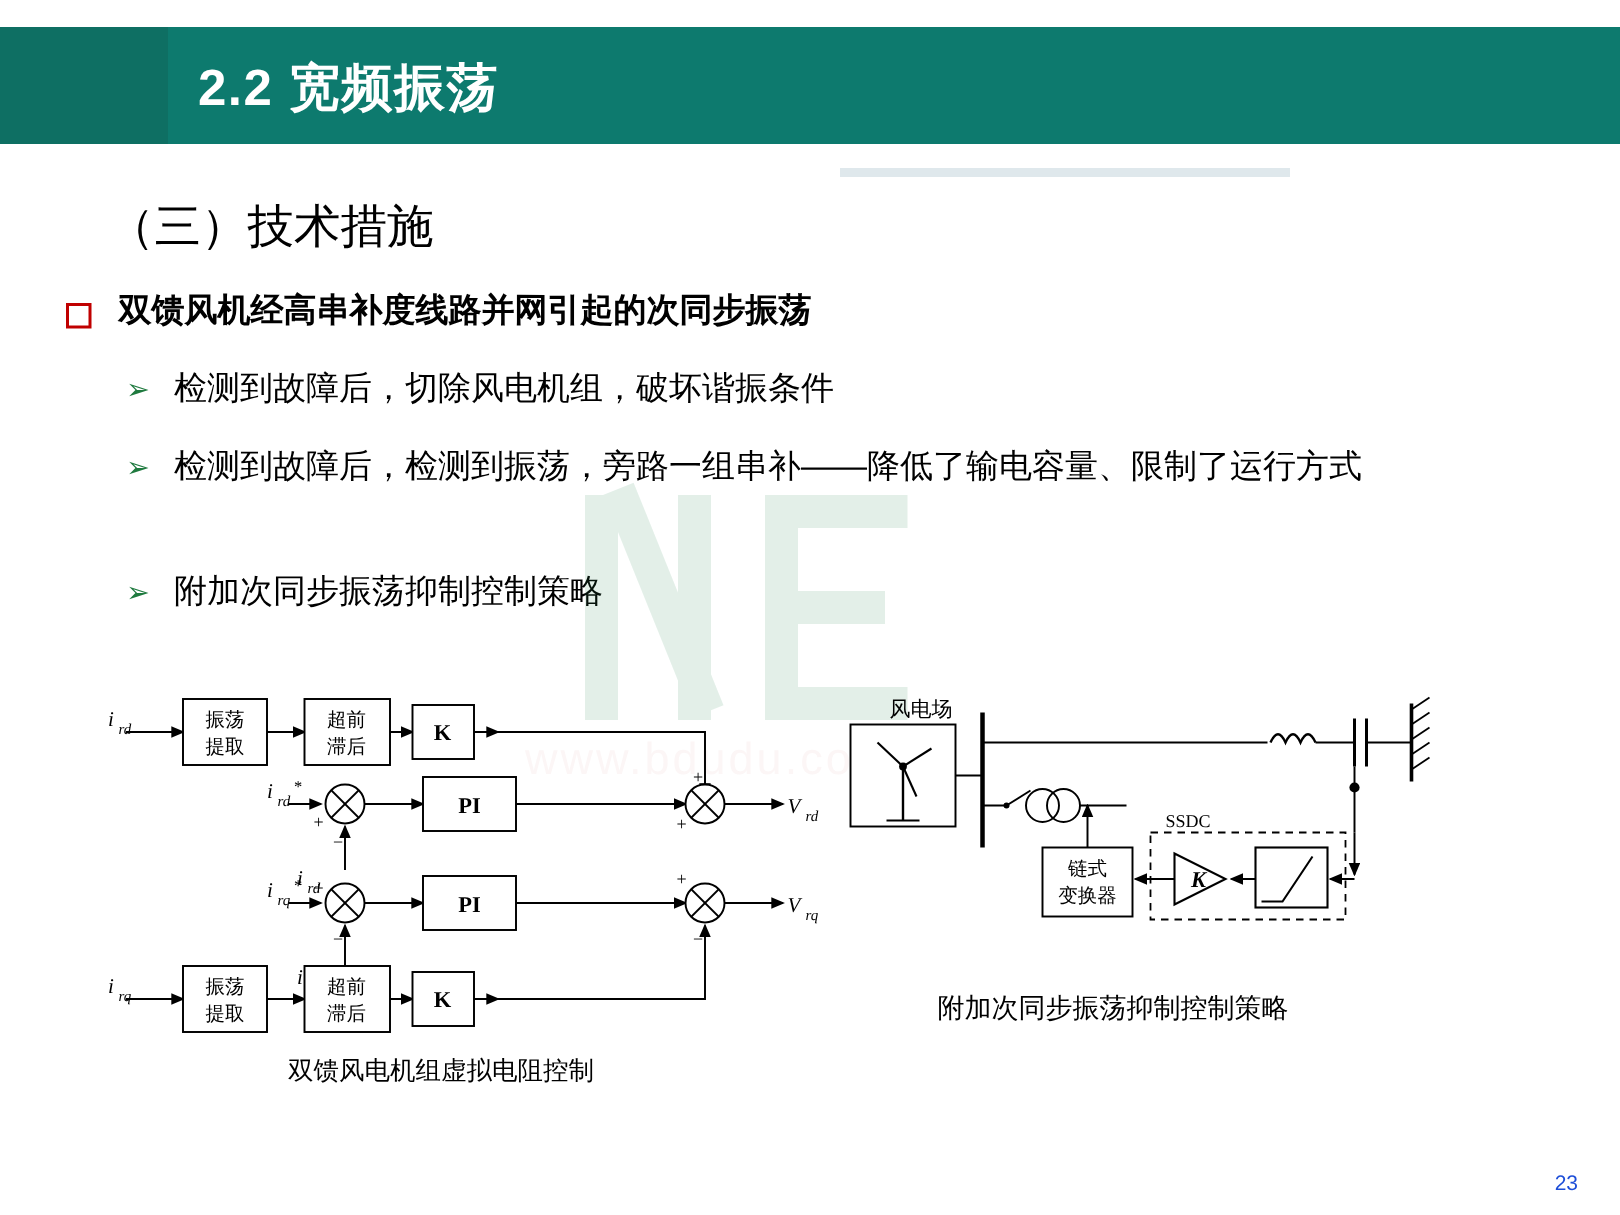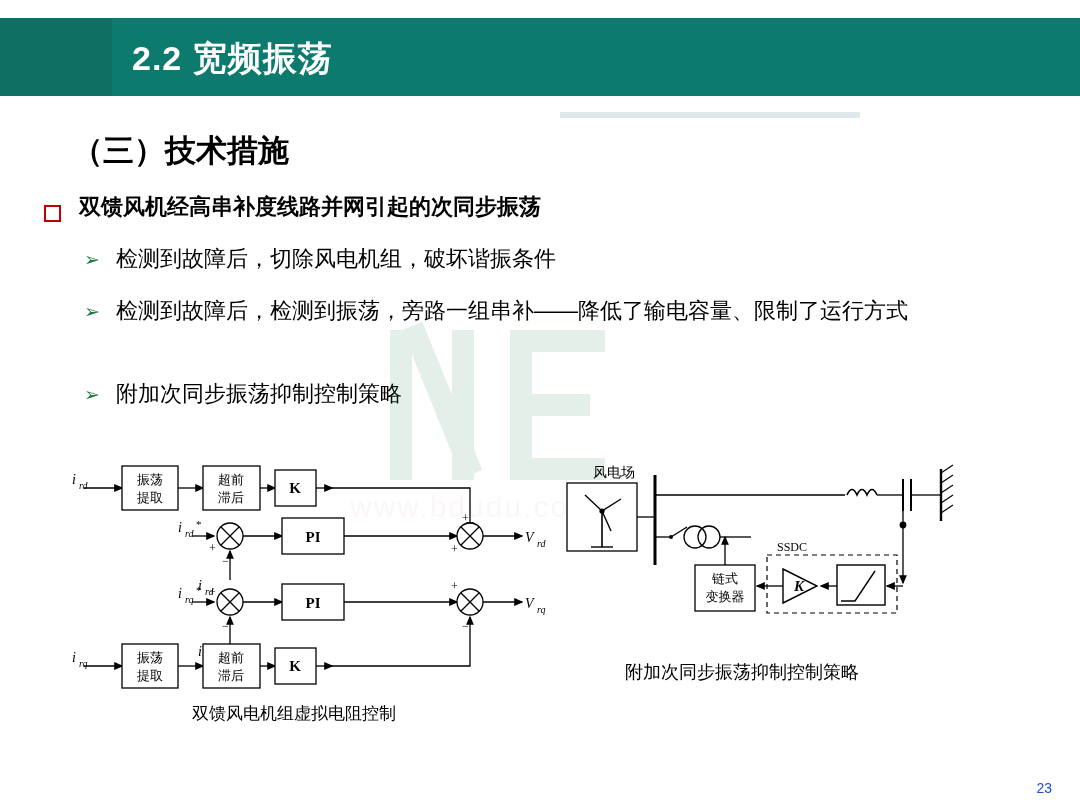--- a/index.html
+++ b/index.html
@@ -5,23 +5,23 @@
   html,body{margin:0;padding:0;}
   body{width:1080px;height:810px;background:#ffffff;font-family:"Liberation Sans",sans-serif;position:relative;overflow:hidden;}
 
   
   .header-bar{position:absolute;left:0;top:18px;width:1080px;height:78px;background:#0d7a6e;}
   .header-accent{position:absolute;left:0;top:18px;width:112px;height:78px;background:#0e6f63;}
   .header-title{position:absolute;left:132px;top:36px;font-size:34px;font-weight:bold;color:#ffffff;letter-spacing:1px;}
   .header-tab{position:absolute;left:560px;top:112px;width:300px;height:6px;background:#dfe8ec;}
 
   
-  .section-title{position:absolute;left:72px;top:130px;font-size:31px;font-weight:bold;color:#000;}
-
-  .bullet1{position:absolute;left:44px;top:193px;width:960px;display:flex;align-items:flex-end;}
+  .section-title{position:absolute;left:72px;top:130px;font-size:31px;font-weight:normal;color:#000;}
+
+  .bullet1{position:absolute;left:44px;top:193px;width:960px;display:flex;align-items:flex-start;}
   .sq{width:13px;height:13px;border:2px solid #c00000;margin-top:9px;margin-right:18px;flex:0 0 auto;}
   .bullet1-text{font-size:22px;font-weight:bold;color:#000;line-height:1.3;}
 
   .arrow-item{position:absolute;display:flex;align-items:flex-start;width:900px;}
   .arrow{color:#1f7a3f;font-size:19px;margin-right:16px;margin-top:5px;flex:0 0 auto;}
   .arrow-text{font-size:22px;color:#000;line-height:1.42;text-align:right;}
 
   .a1{left:84px;top:243px;}
   .a2{left:84px;top:295px;}
   .a3{left:84px;top:378px;}

